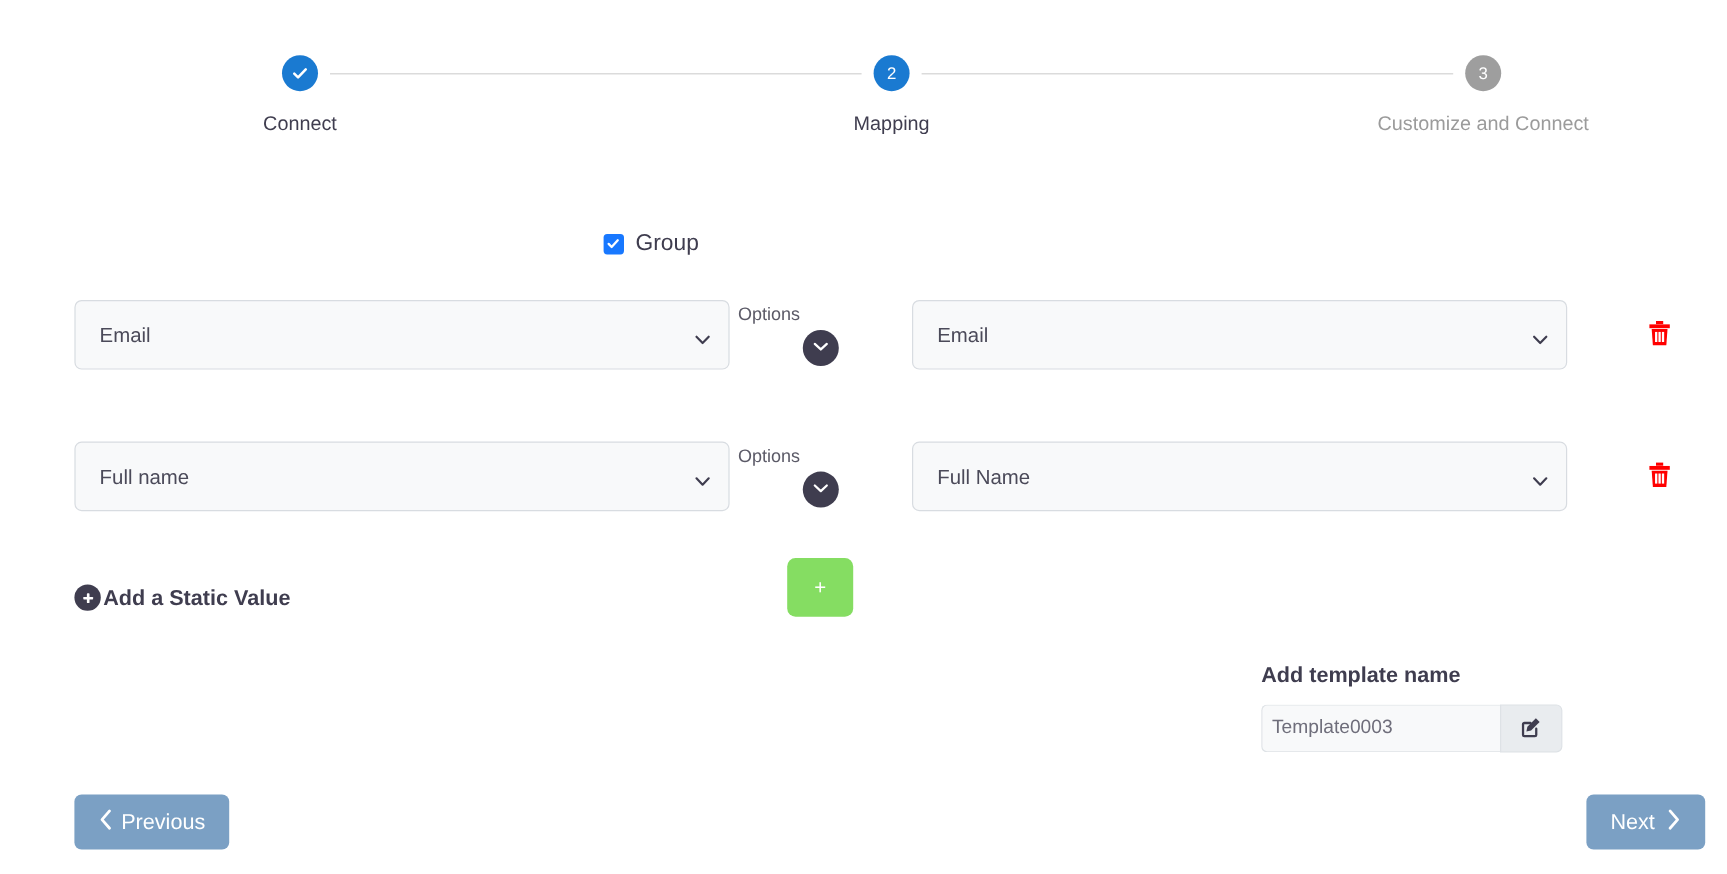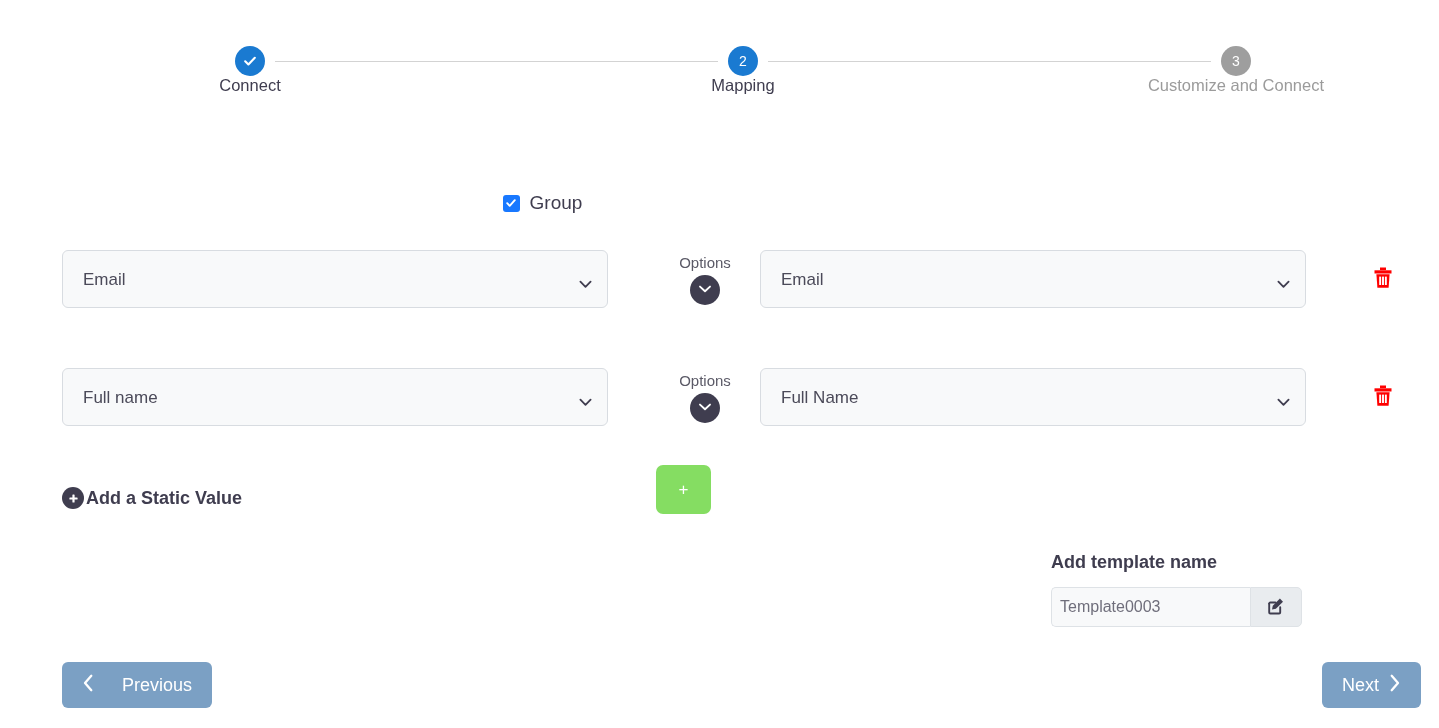--- a/index.html
+++ b/index.html
@@ -36,21 +36,21 @@
     font-size: 14px;
     line-height: 1;
     position: relative;
     z-index: 2;
   }
   .step-circle.done { background: #1a7ad1; }
   .step-circle.active { background: #1a7ad1; }
   .step-circle.todo { background: #9e9e9e; }
   .step-circle svg { display: block; }
   .step-label {
-    margin-top: 0;
+    margin-top: 18px;
     font-size: 16.5px;
     color: #3f3d4f;
     white-space: nowrap;
   }
   .step-label.muted { color: #9b9b9b; }
   .step-line {
     position: absolute;
     top: 15px;
     height: 1px;
     background: #d3d3d3;
@@ -107,23 +107,23 @@
   }
   .sel-caret {
     position: absolute;
     right: 16px; top: 50%;
     margin-top: -4px;
     pointer-events: none;
   }
 
   .options-col {
     position: absolute;
-    left: 636px;
+    left: 615px;
     width: 138px;
-    text-align: center;
+    text-align: left;
   }
   .options-label {
     font-size: 15px;
     color: #5b5a67;
     margin-bottom: 4px;
   }
   .options-btn {
     width: 30px; height: 30px;
     border-radius: 50%;
     background: #3f3d4f;
@@ -213,21 +213,21 @@
   .nav-btn {
     position: absolute;
     height: 46px;
     background: #7ba0c4;
     border: none;
     border-radius: 6px;
     color: #ffffff;
     font-family: "Liberation Sans", sans-serif;
     font-size: 18px;
     cursor: pointer;
-    display: flex; align-items: center; gap: 28px;
+    display: flex; align-items: center; gap: 7px;
     padding: 0 20px;
   }
   .btn-prev { left: 62px; top: 662px; }
   .btn-next { left: 1322px; top: 662px; gap: 10px; }
 </style>
 </head>
 <body>
 
 <div class="page">
 

